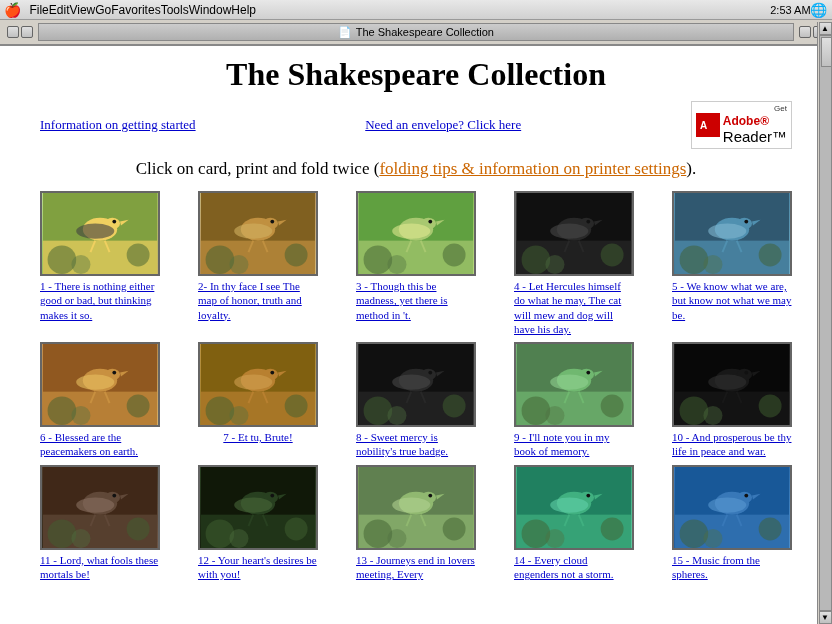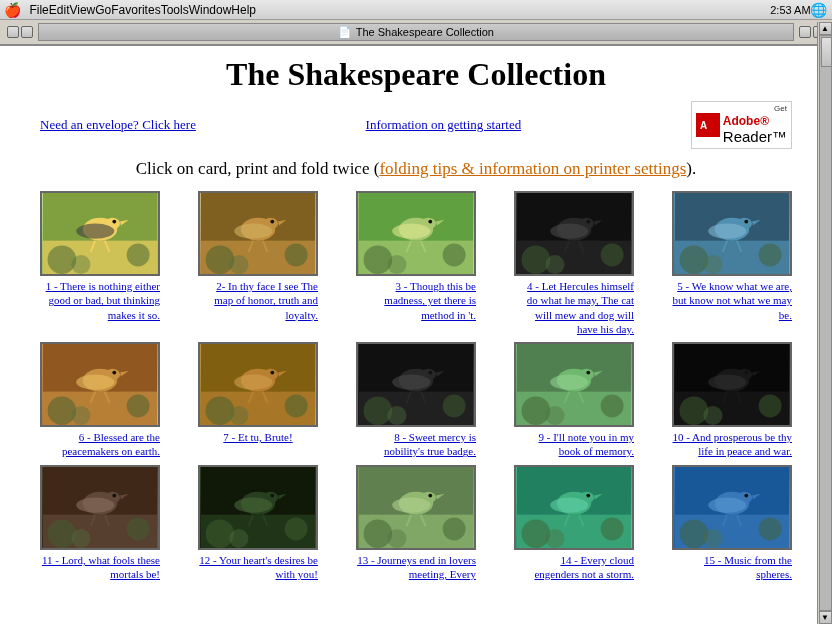--- a/index.html
+++ b/index.html
@@ -205,21 +205,21 @@
       background: #e8d8c0;
       display: flex;
       align-items: center;
       justify-content: center;
       overflow: hidden;
       position: relative;
     }
 
     .card-caption {
       font-size: 11px;
-      text-align: right;
+      text-align: left;
       color: #0000cc;
       text-decoration: underline;
       margin-top: 3px;
       line-height: 1.3;
       max-width: 120px;
     }
 
     
     .bird-1 { background: linear-gradient(135deg, #c8e8a0 0%, #90c860 40%, #d4b870 100%); }
     .bird-2 { background: linear-gradient(135deg, #d4c890 0%, #b89060 40%, #e8d4a0 100%); }
@@ -280,22 +280,22 @@
     <div class="scroll-thumb"></div>
   </div>
   <div class="scroll-arrow">▼</div>
 </div>
 
 <div class="page-content">
 
   <h1 class="page-title">The Shakespeare Collection</h1>
 
   <div class="top-links">
+    <a class="top-link">Information on getting started</a>
     <a class="top-link">Need an envelope? Click here</a>
-    <a class="top-link">Information on getting started</a>
     <div class="adobe-badge">
       <div class="adobe-icon">
         <svg width="20" height="20" viewBox="0 0 20 20">
           <rect width="20" height="20" fill="#cc0000"></rect>
           <text x="2" y="14" font-size="10" font-weight="bold" fill="white" font-family="Arial">A</text>
         </svg>
       </div>
       <div class="adobe-text">
         <div class="adobe-get">Get</div>
         <div class="adobe-brand">Adobe®</div>

